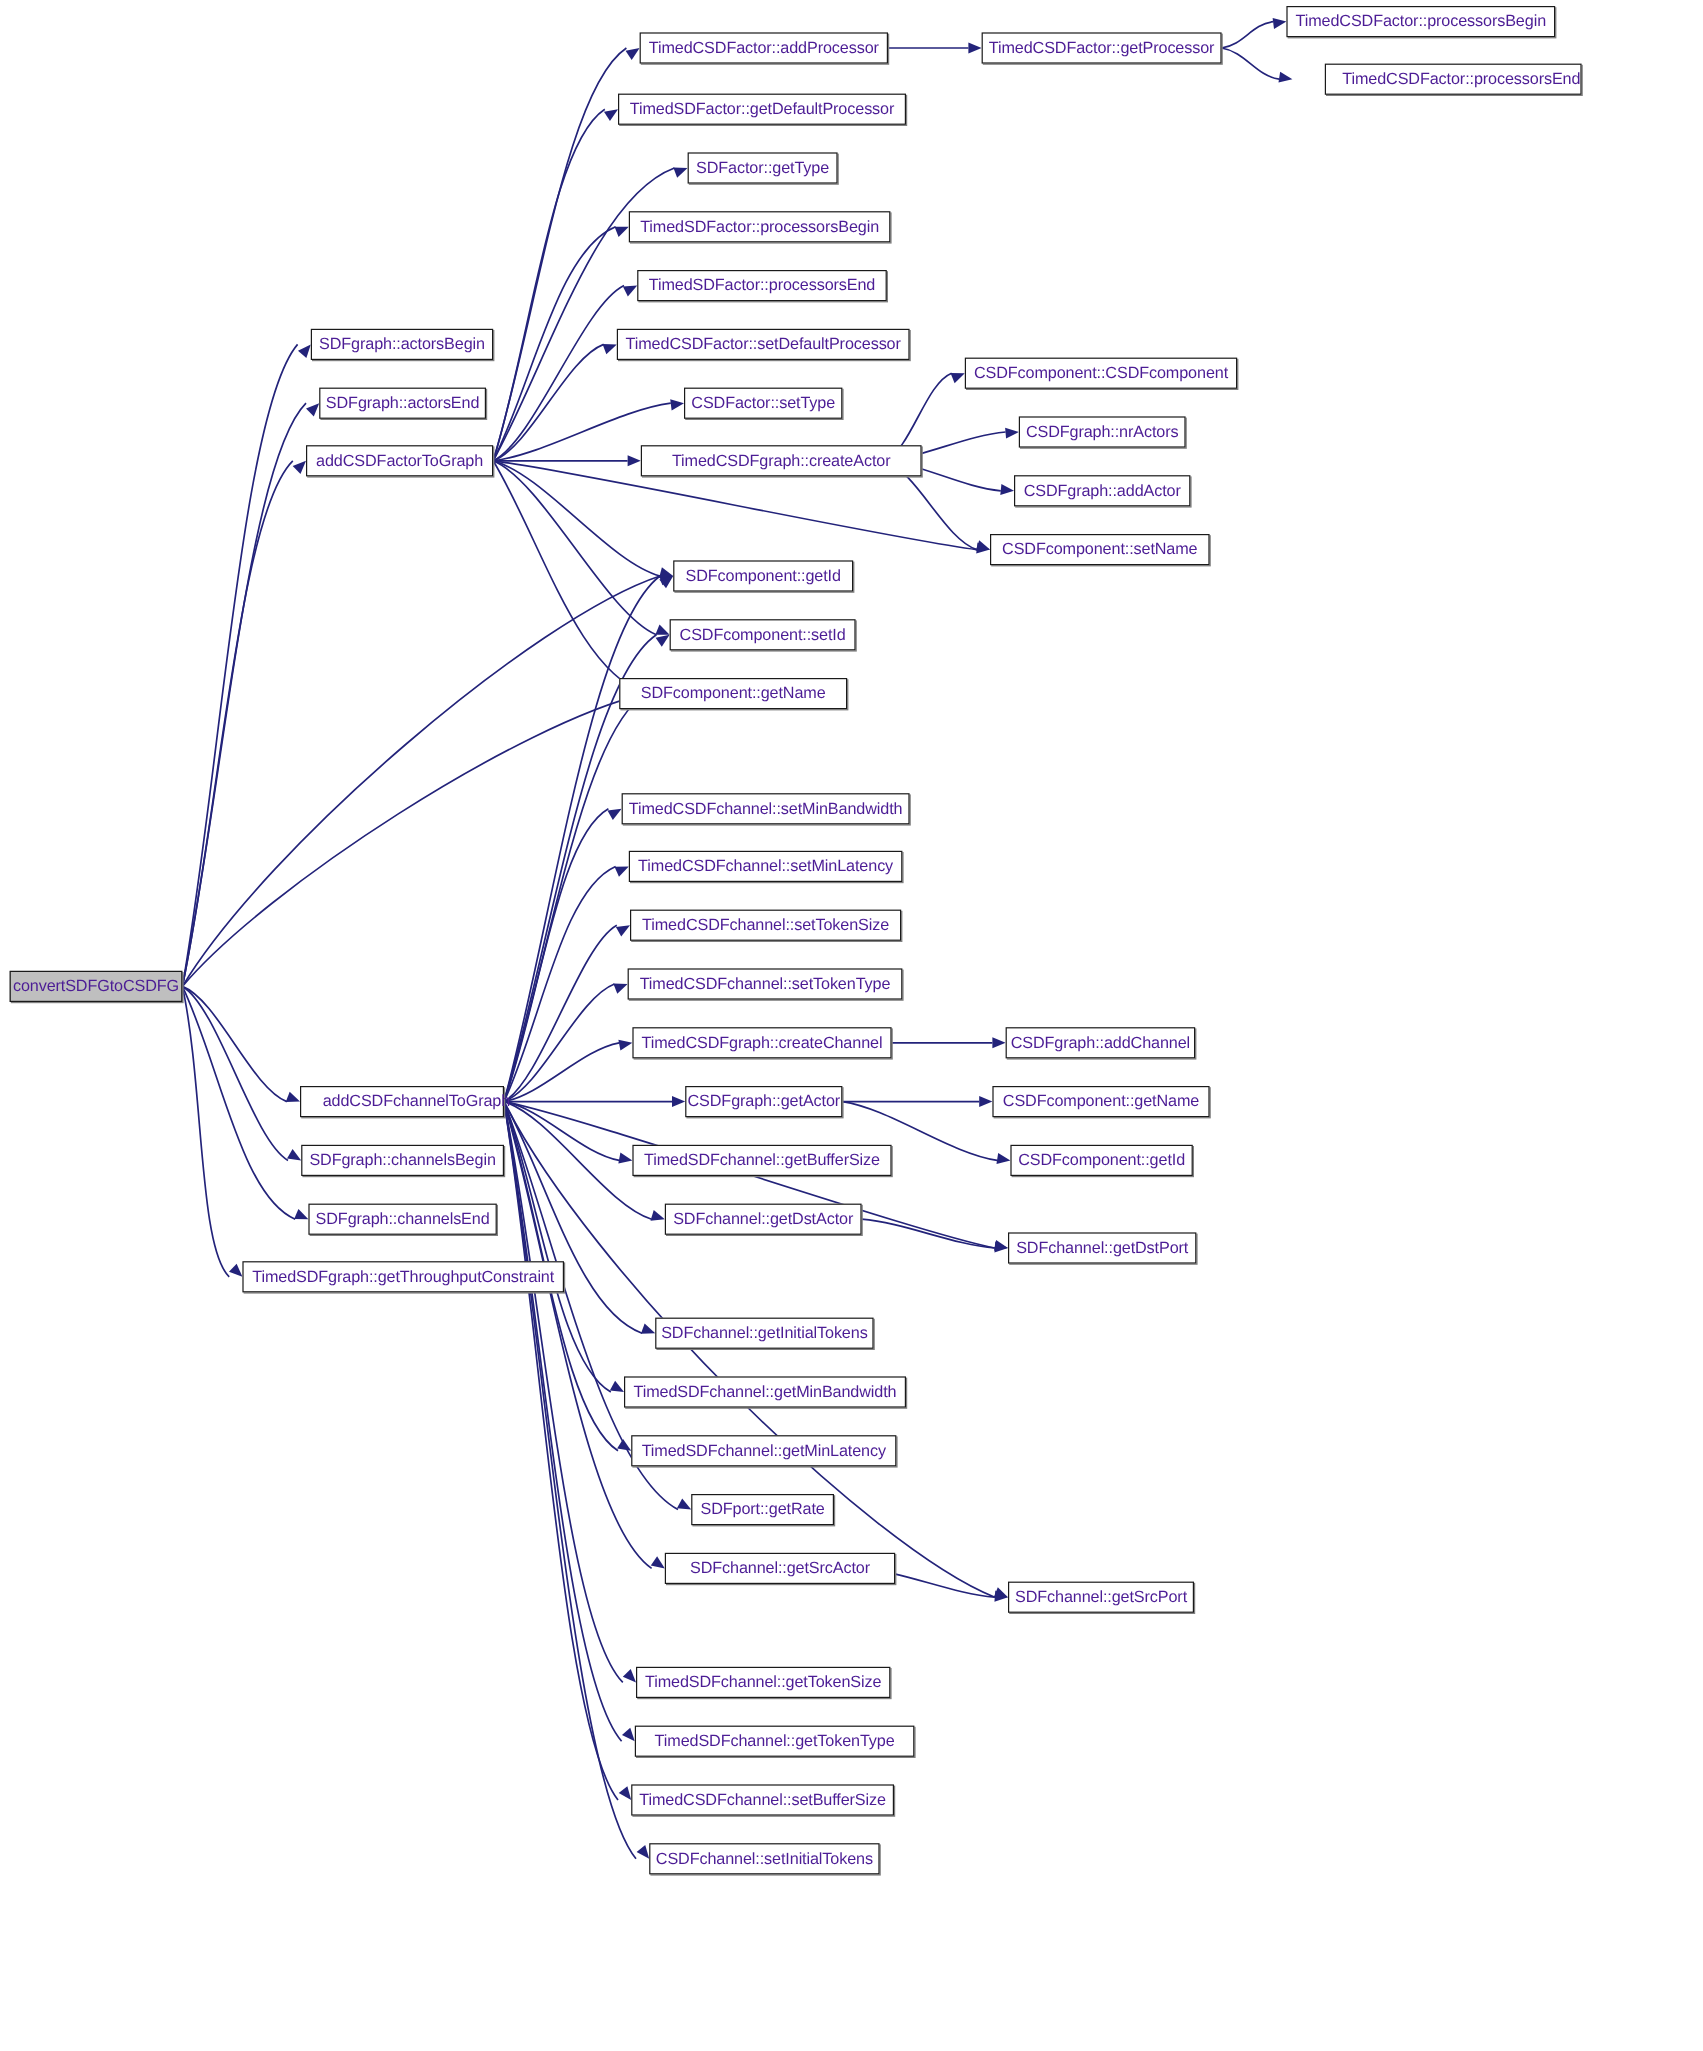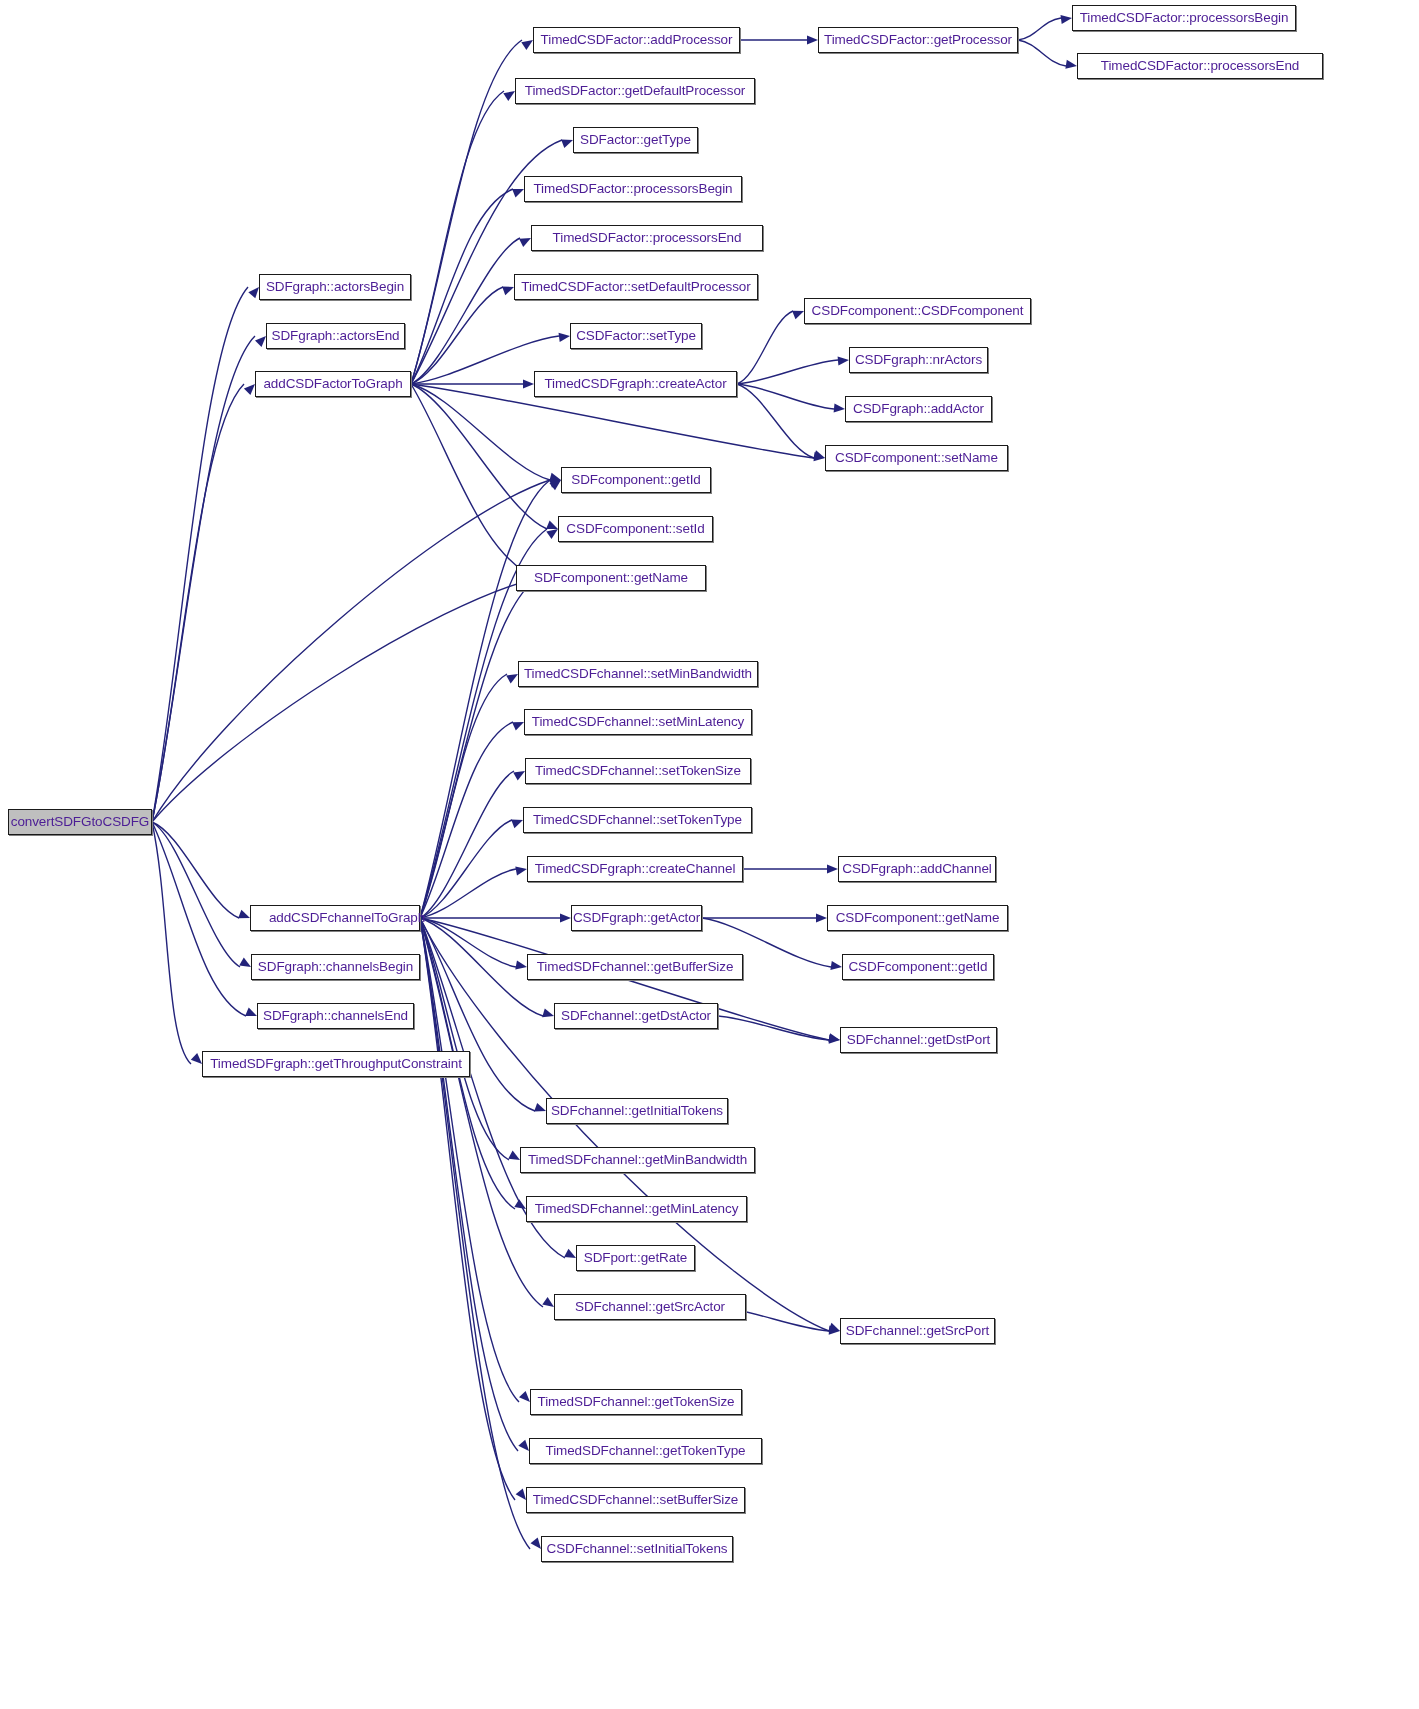--- a/index.html
+++ b/index.html
@@ -198,30 +198,30 @@
       </div>
       <div class="node-box" style="left: 515px; top: 78px; width: 240px; height: 26px;">
         <span>TimedSDFactor::getDefaultProcessor</span>
       </div>
       <div class="node-box" style="left: 573px; top: 127px; width: 125px; height: 26px;">
         <span>SDFactor::getType</span>
       </div>
       <div class="node-box" style="left: 524px; top: 176px; width: 218px; height: 26px;">
         <span>TimedSDFactor::processorsBegin</span>
       </div>
-      <div class="node-box" style="left: 531px; top: 225px; width: 232px; height: 26px; text-align: center;">
+      <div class="node-box" style="left: 531px; top: 225px; width: 208px; height: 26px; text-align: center;">
         <span>TimedSDFactor::processorsEnd</span>
       </div>
       <div class="node-box" style="left: 514px; top: 274px; width: 244px; height: 26px;">
         <span>TimedCSDFactor::setDefaultProcessor</span>
       </div>
       <div class="node-box" style="left: 570px; top: 323px; width: 132px; height: 26px;">
         <span>CSDFactor::setType</span>
       </div>
-      <div class="node-box" style="left: 534px; top: 371px; width: 203px; height: 26px;">
+      <div class="node-box" style="left: 534px; top: 371px; width: 234px; height: 26px;">
         <span>TimedCSDFgraph::createActor</span>
       </div>
       <div class="node-box" style="left: 561px; top: 467px; width: 150px; height: 26px;">
         <span>SDFcomponent::getId</span>
       </div>
       <div class="node-box" style="left: 558px; top: 516px; width: 155px; height: 26px;">
         <span>CSDFcomponent::setId</span>
       </div>
       <div class="node-box" style="left: 516px; top: 565px; width: 190px; height: 26px;">
         <span>SDFcomponent::getName</span>
@@ -276,21 +276,21 @@
       </div>
       <div class="node-box" style="left: 541px; top: 1536px; width: 192px; height: 26px;">
         <span>CSDFchannel::setInitialTokens</span>
       </div>
       <div class="node-box" style="left: 818px; top: 27px; width: 200px; height: 26px;">
         <span>TimedCSDFactor::getProcessor</span>
       </div>
       <div class="node-box" style="left: 1072px; top: 5px; width: 224px; height: 26px;">
         <span>TimedCSDFactor::processorsBegin</span>
       </div>
-      <div class="node-box" style="left: 1077px; top: 53px; width: 246px; height: 26px;">
+      <div class="node-box" style="left: 1104px; top: 53px; width: 214px; height: 26px; justify-content: flex-end;">
         <span>TimedCSDFactor::processorsEnd</span>
       </div>
       <div class="node-box" style="left: 804px; top: 298px; width: 227px; height: 26px;">
         <span>CSDFcomponent::CSDFcomponent</span>
       </div>
       <div class="node-box" style="left: 849px; top: 347px; width: 139px; height: 26px;">
         <span>CSDFgraph::nrActors</span>
       </div>
       <div class="node-box" style="left: 845px; top: 396px; width: 147px; height: 26px;">
         <span>CSDFgraph::addActor</span>

